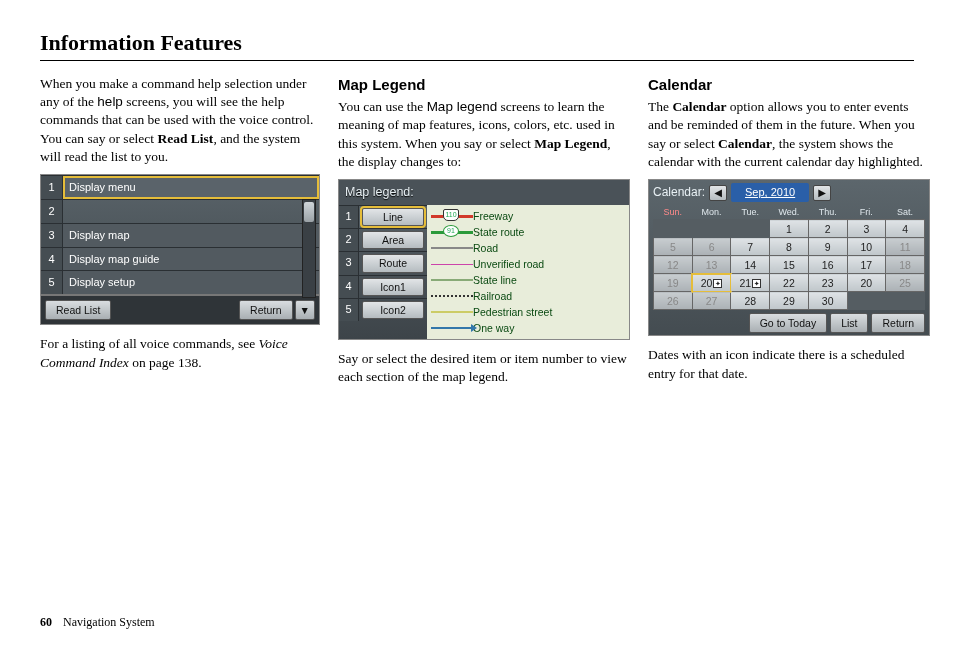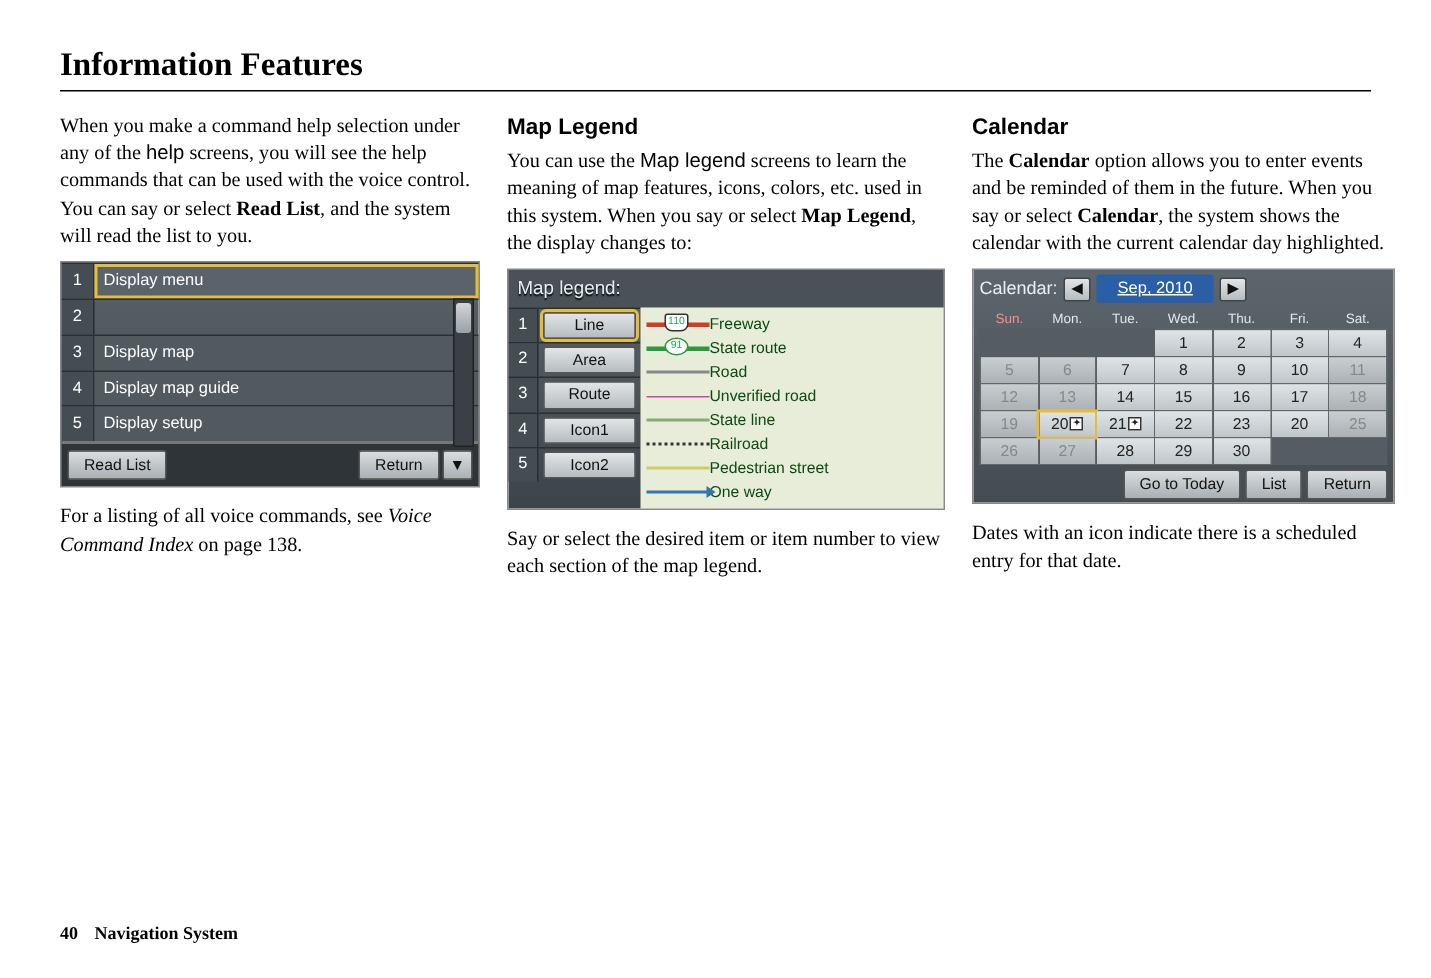--- a/index.html
+++ b/index.html
@@ -61,21 +61,21 @@
   .cal th.sun { color:#ff8a8a; }
   .cal td { background:linear-gradient(#dfe3e6,#bfc6ca); border:1px solid #666; text-align:center; font-size:10.5px; color:#222; height:18px; width:14.28%; position:relative; }
   .cal td.dim { color:#888; background:linear-gradient(#c8cdd0,#abb1b5); }
   .cal td.empty { background:#555d62; border-color:#555d62; }
   .cal td.today { outline:2px solid #e5bd3a; outline-offset:-1px; }
   .evt { display:inline-block; width:9px; height:9px; background:#fff; border:1px solid #333; margin-left:1px; vertical-align:middle; font-size:7px; line-height:8px; }
   .fig3-btns { display:flex; justify-content:flex-end; gap:3px; padding:3px 4px 0 4px; }
 
   .footer { position:absolute; bottom: 22px; left: 40px; font-size: 12px; }
   .footer .pg { font-weight:bold; }
-  .footer .sec { font-family: Georgia, serif; font-weight: bold; margin-left:8px; }
+  .footer .sec { font-family: Georgia, serif; font-weight: normal; margin-left:8px; }
 </style>
 </head>
 <body>
 
 <div class="page-title">Information Features</div>
 
 <div class="columns">
 
   <div class="col">
     <p>
@@ -275,15 +275,15 @@
         <div class="fbtn">Return</div>
       </div>
     </div>
 
     <p>Dates with an icon indicate there is a scheduled entry for that date.</p>
   </div>
 
 </div>
 
 <div class="footer">
-  <span class="pg">40</span>
+  <span class="pg">60</span>
   <span class="sec">Navigation System</span>
 </div>
 
 </body></html>

